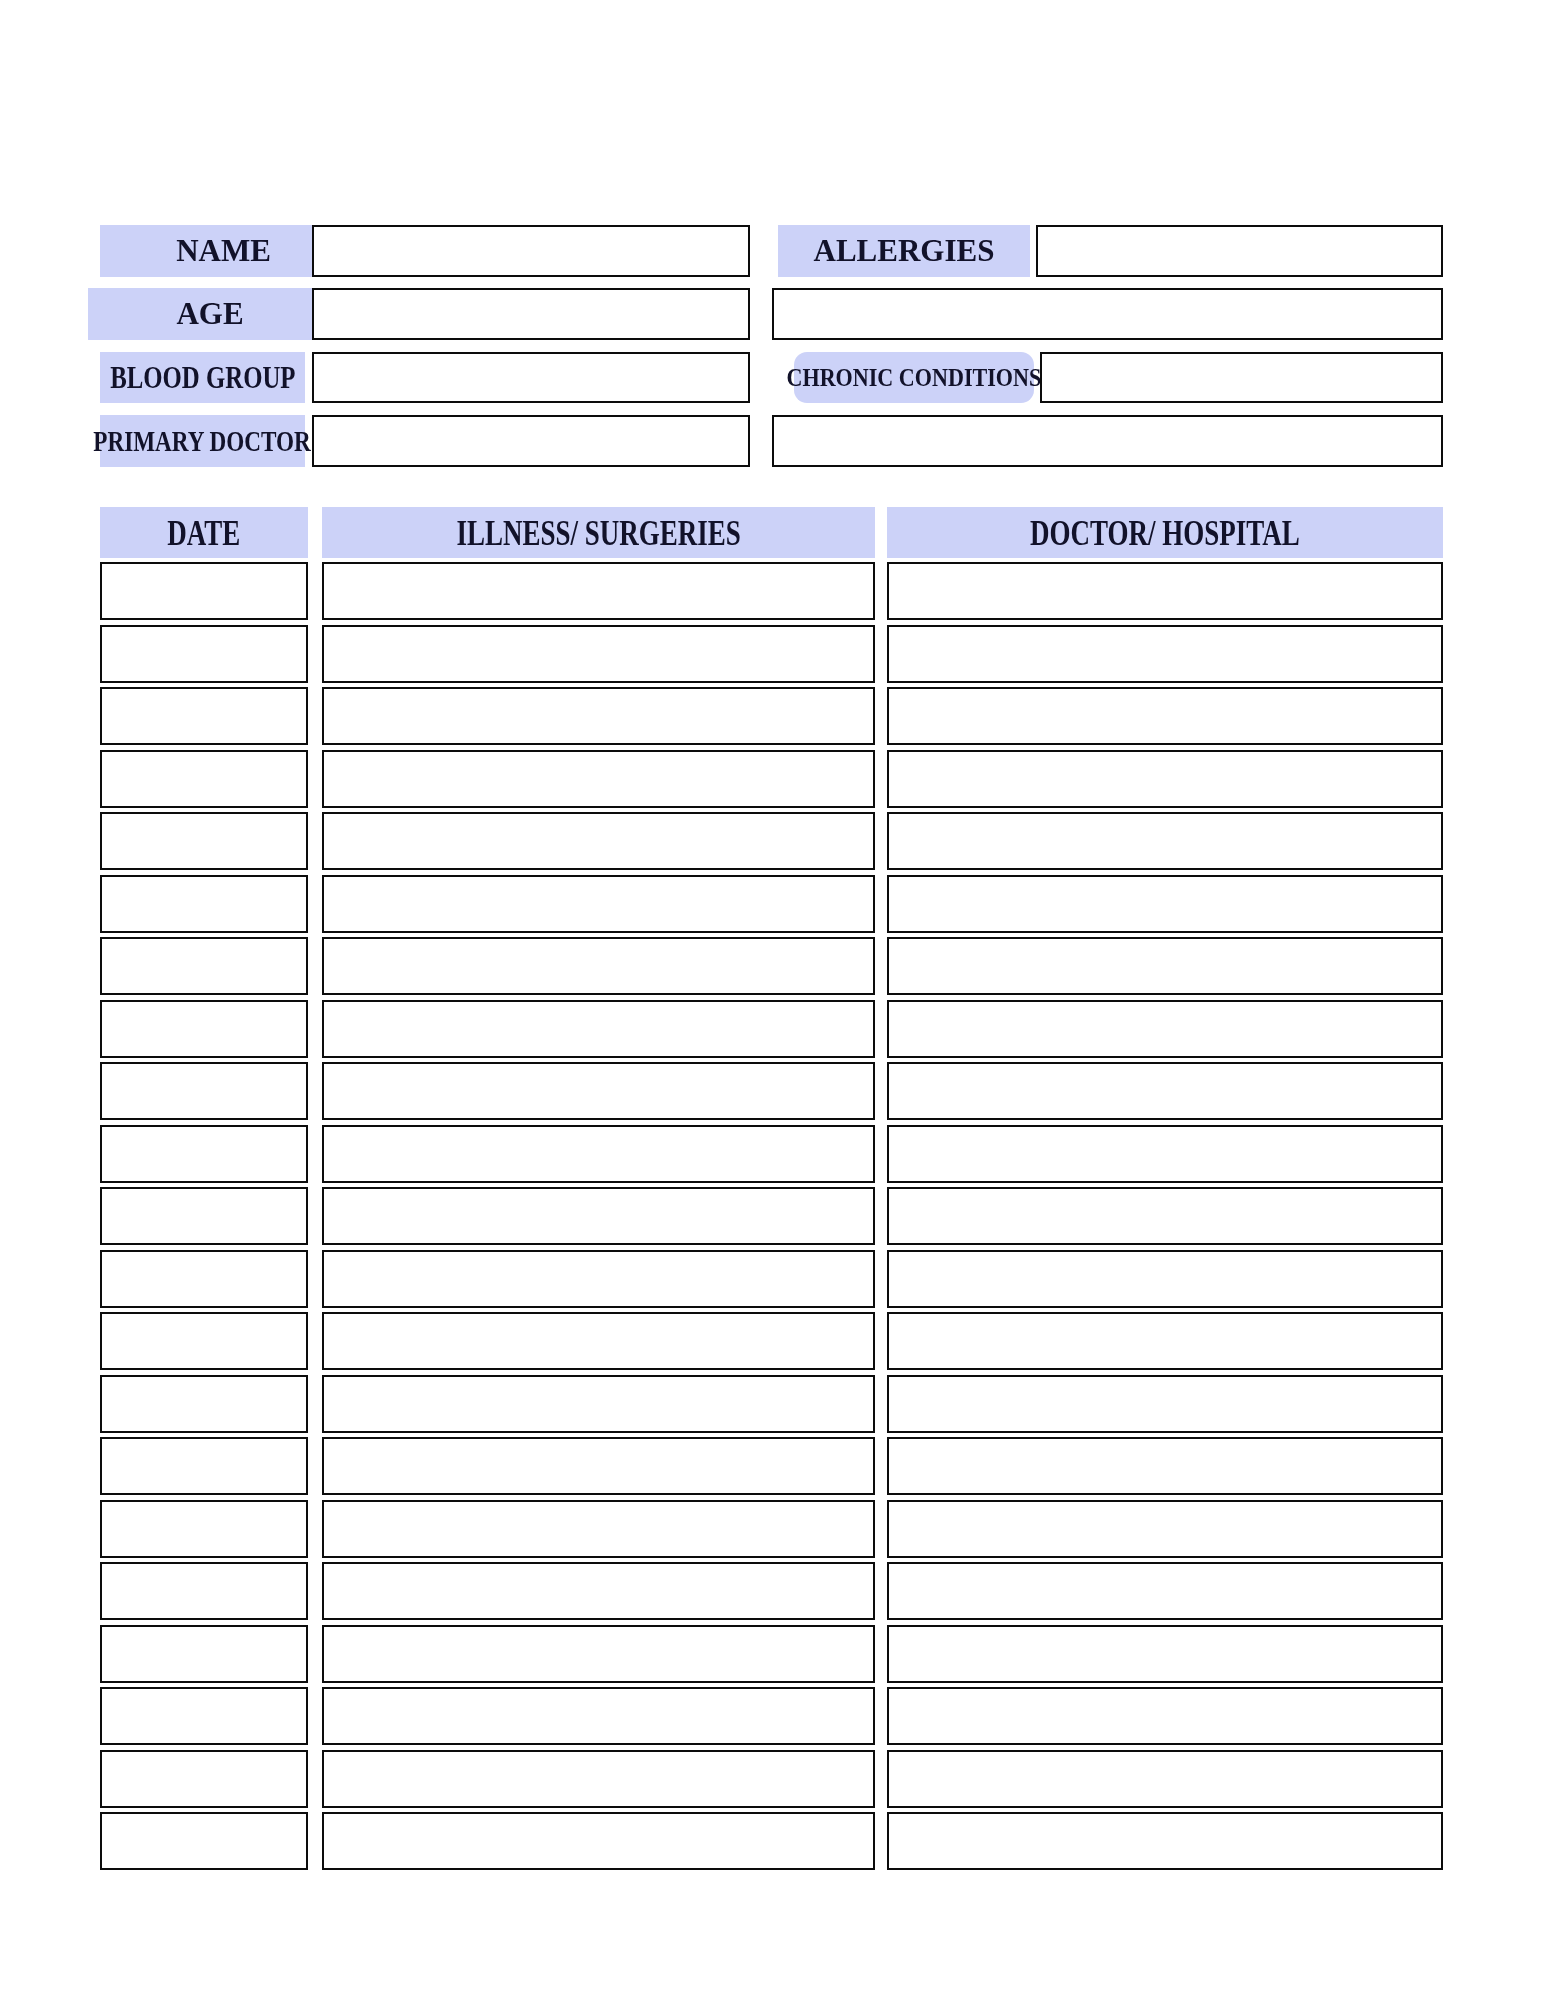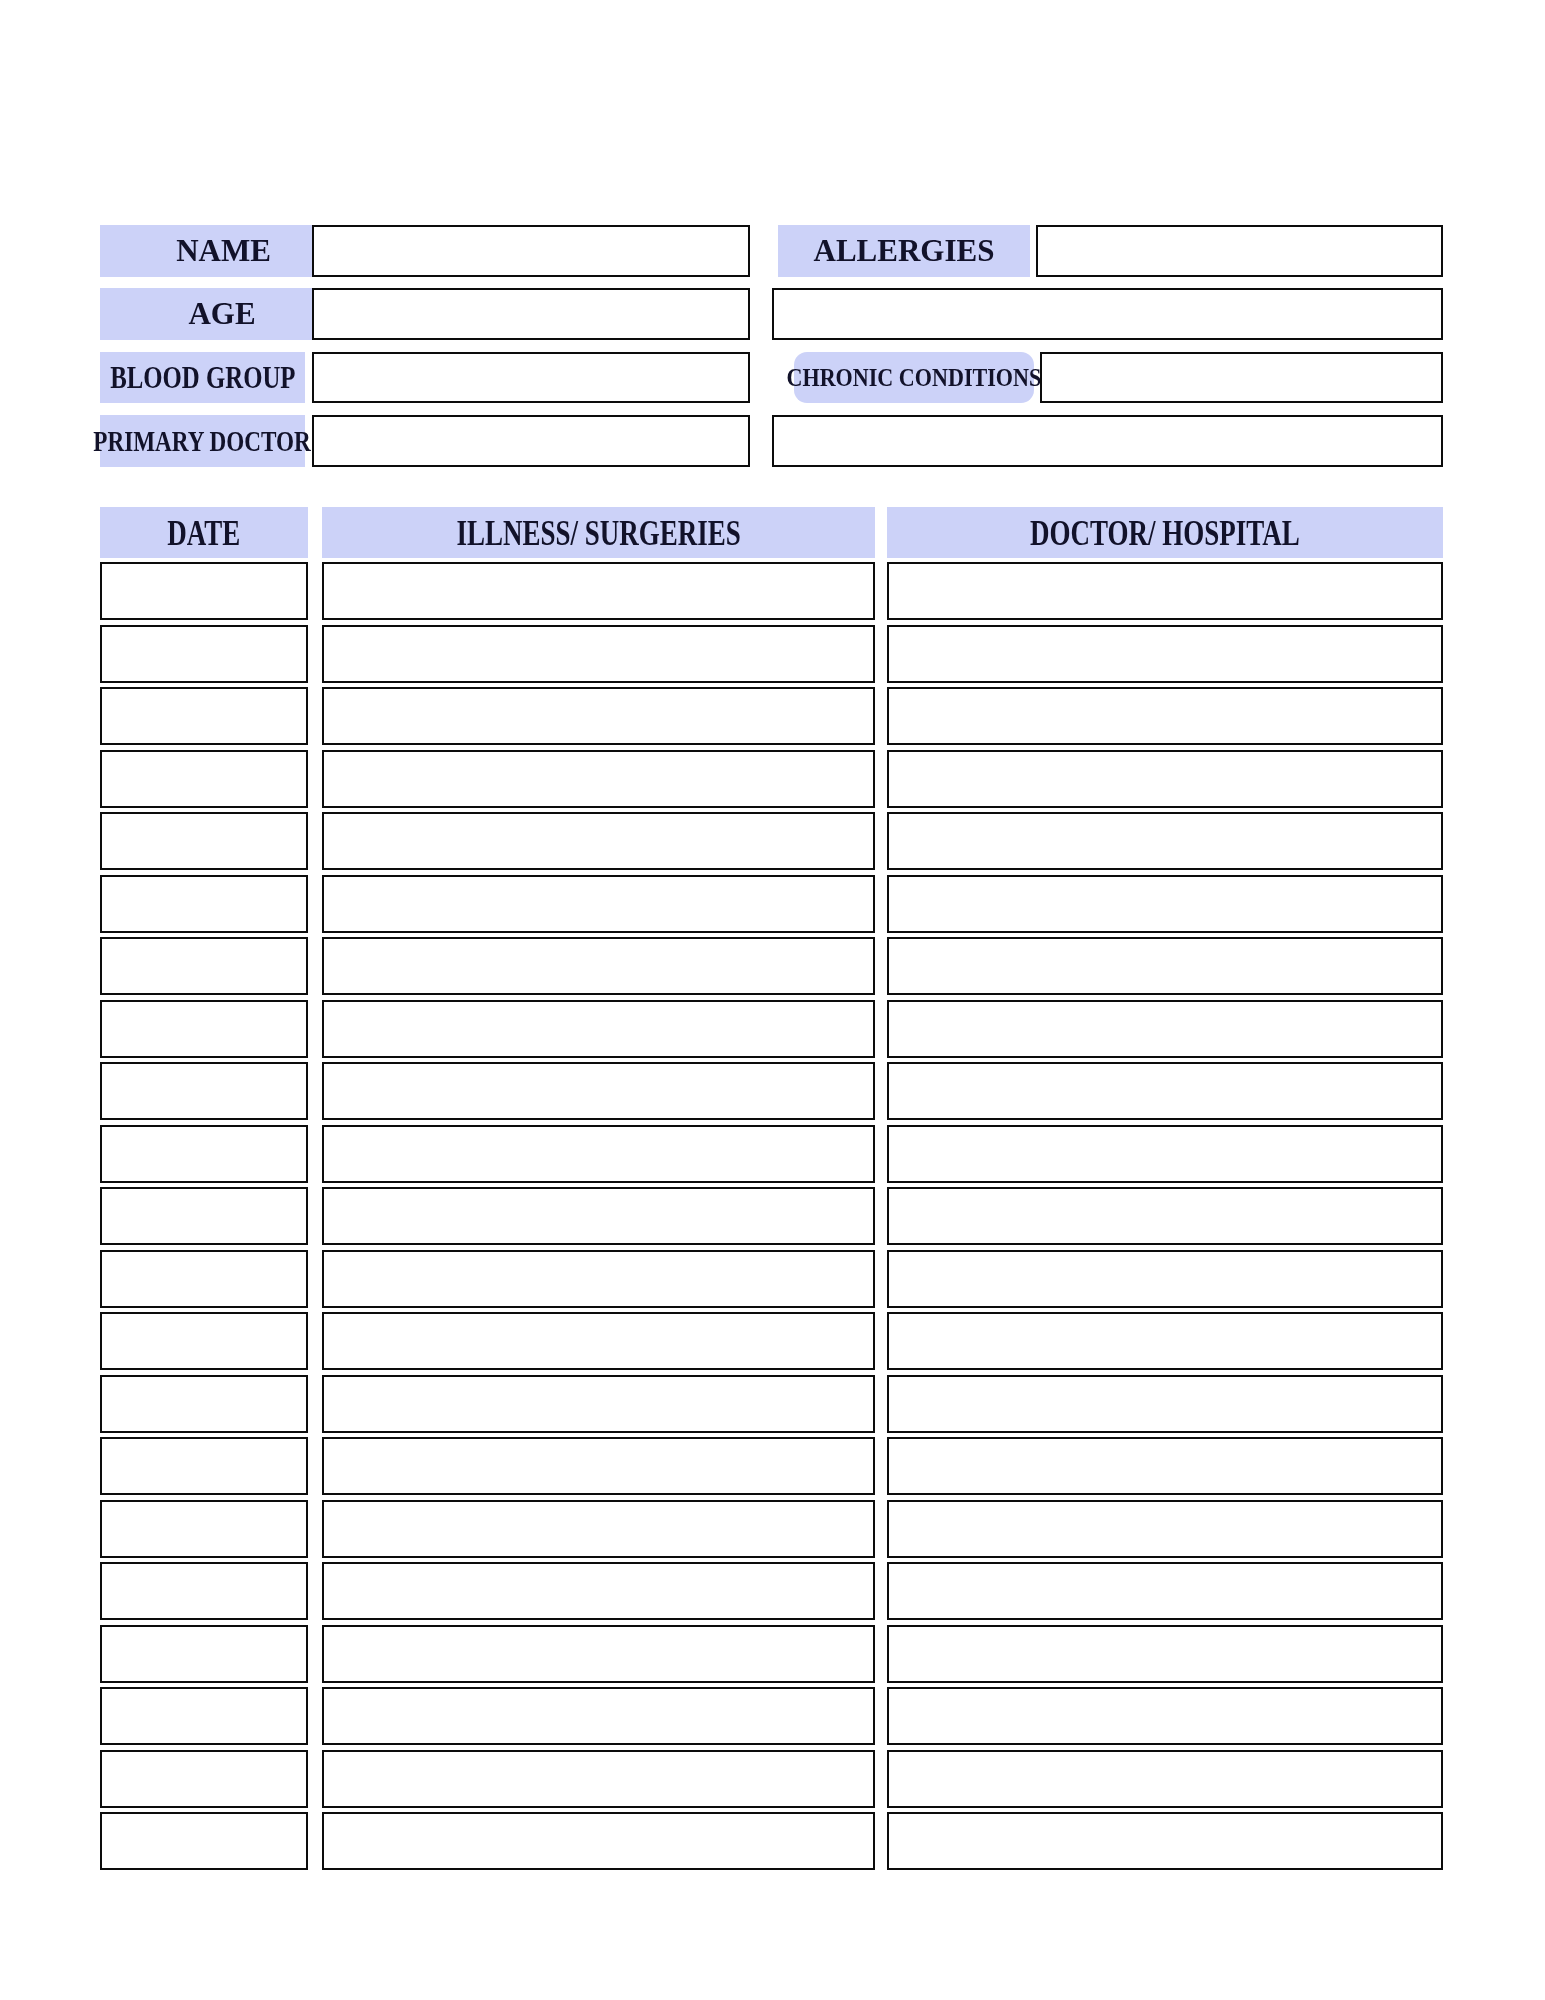--- a/index.html
+++ b/index.html
@@ -69,21 +69,21 @@
 <body>
 
 <div class="page">
 
 
   <div class="lbl" style="left:100px; top:225px; width:247px; height:52px">
     <span>NAME</span>
   </div>
   <input class="inp" style="left: 312px; top: 225px; width: 438px; height: 52px;" type="text" value="">
 
-  <div class="lbl" style="left:100px; top:288px; width:244px; height:52px">
+  <div class="lbl" style="left:88px; top:288px; width:244px; height:52px">
     <span>AGE</span>
   </div>
   <input class="inp" style="left: 312px; top: 288px; width: 438px; height: 52px;" type="text" value="">
 
   <div class="lbl condensed" style="left:100px; top:352px; width:205px; height:51px">
     <span>BLOOD GROUP</span>
   </div>
   <input class="inp" style="left: 312px; top: 352px; width: 438px; height: 51px;" type="text" value="">
 
   <div class="lbl condensed" style="left:100px; top:415px; width:205px; height:52px; font-size:29px">

